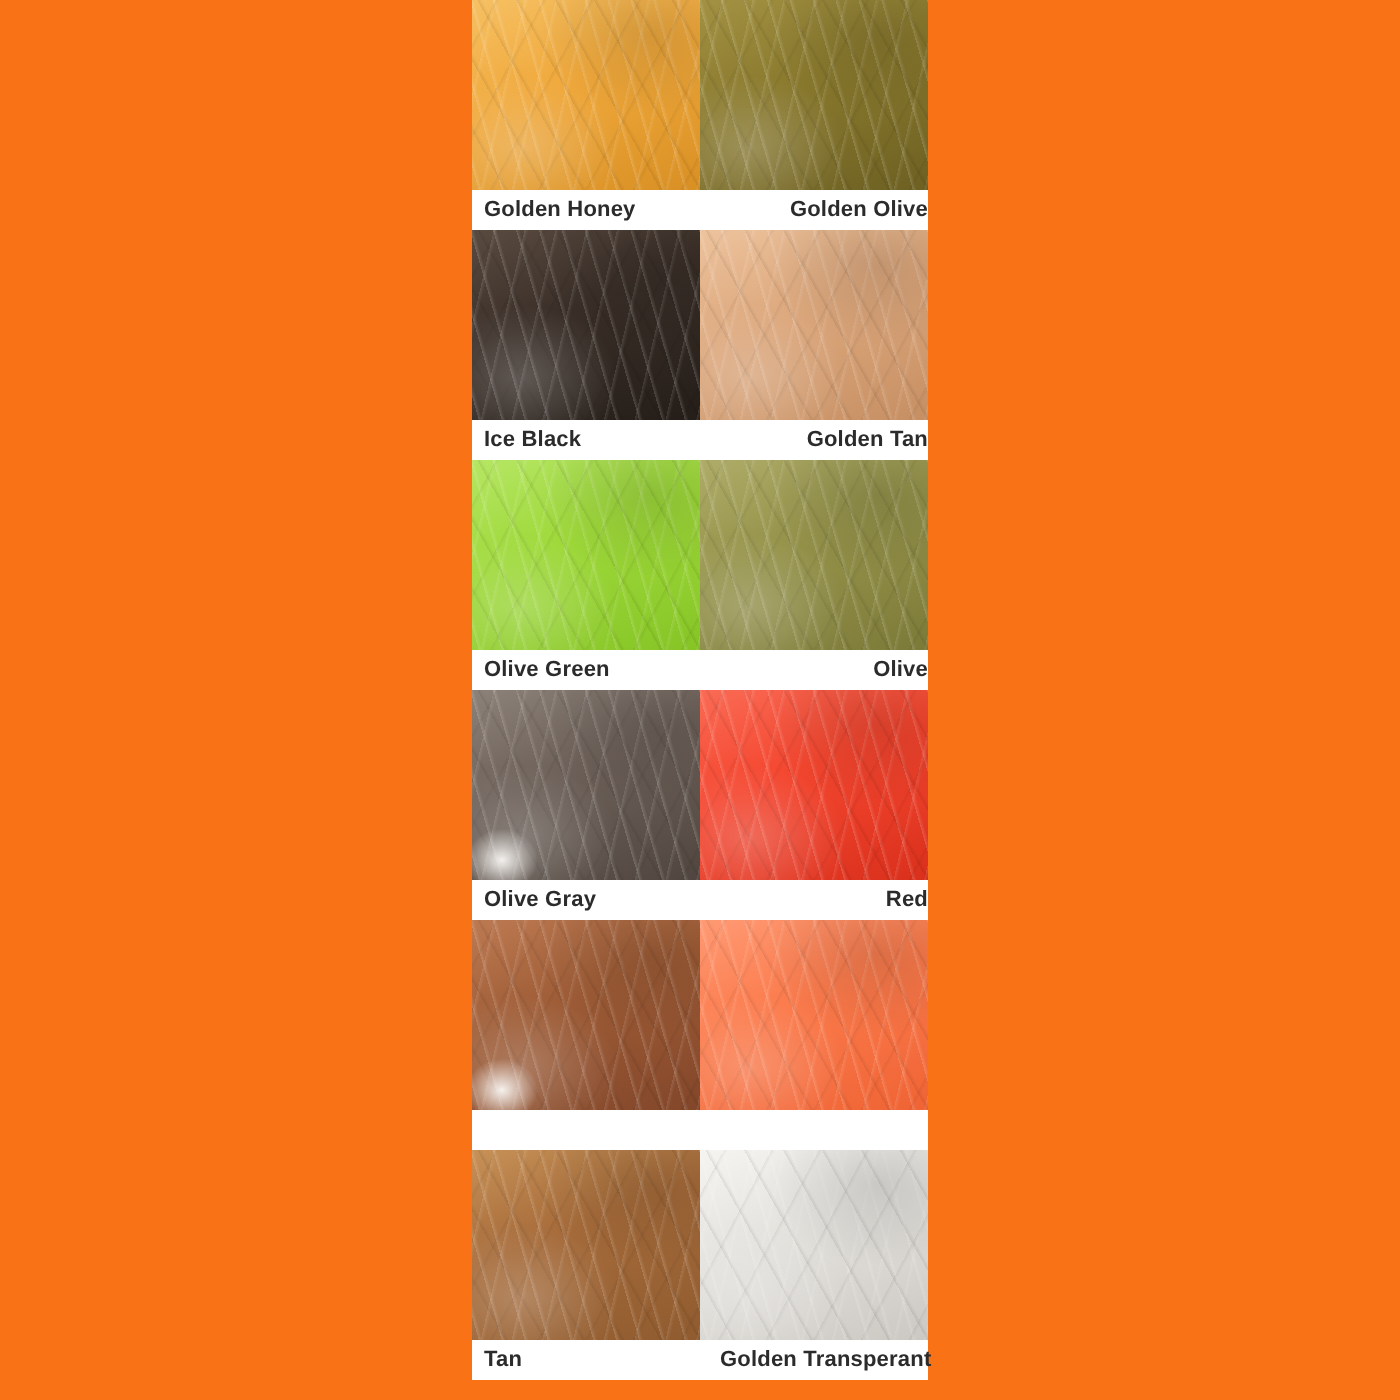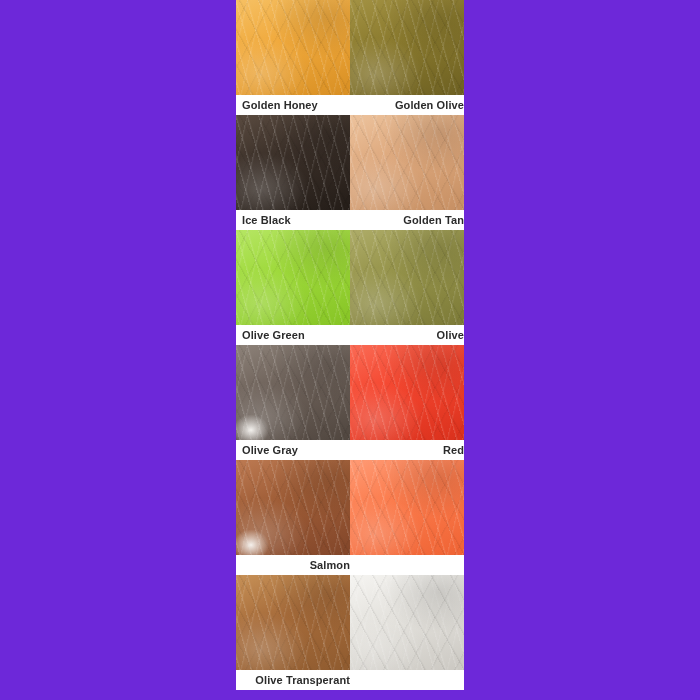--- a/index.html
+++ b/index.html
@@ -12,21 +12,21 @@
     width: 700px;
     height: 700px;
     overflow: hidden;
     font-family: "Liberation Sans", sans-serif;
   }
 
   #page {
     position: relative;
     width: 700px;
     height: 700px;
-    background: #6d28d9;
+    background: #f97316;
   }
 
   
   #swatch-grid {
     position: absolute;
     left: 236px;
     top: 0px;
     width: 228px;
     display: flex;
     flex-direction: column;
@@ -213,32 +213,32 @@
             <div class="fiber"></div>
             <div class="shade"></div>
             <div class="patch"></div>
           </div>
           <div class="swatch-cell" style="background: linear-gradient(158deg, rgb(255, 154, 116) 0%, rgb(251, 123, 76) 42%, rgb(239, 99, 52) 100%);">
             <div class="fiber"></div>
             <div class="shade"></div>
           </div>
         </div>
         <div class="label-bar">
-          <div class="label-cell right">Salmon</div>
         </div>
       </div>
       <div class="swatch-row">
         <div class="swatch-pair">
           <div class="swatch-cell" style="background: linear-gradient(158deg, rgb(199, 145, 87) 0%, rgb(166, 107, 58) 42%, rgb(143, 91, 47) 100%);">
             <div class="fiber"></div>
             <div class="shade"></div>
           </div>
           <div class="swatch-cell" style="background: linear-gradient(158deg, rgb(245, 244, 241) 0%, rgb(228, 226, 221) 42%, rgb(203, 200, 194) 100%);">
             <div class="fiber"></div>
             <div class="shade"></div>
           </div>
         </div>
         <div class="label-bar">
-          <div class="label-cell right">Olive Transperant</div>
+          <div class="label-cell left">Tan</div>
+          <div class="label-cell right">Golden Transperant</div>
         </div>
       </div>
     </div>
 </div>
 
 </body></html>

